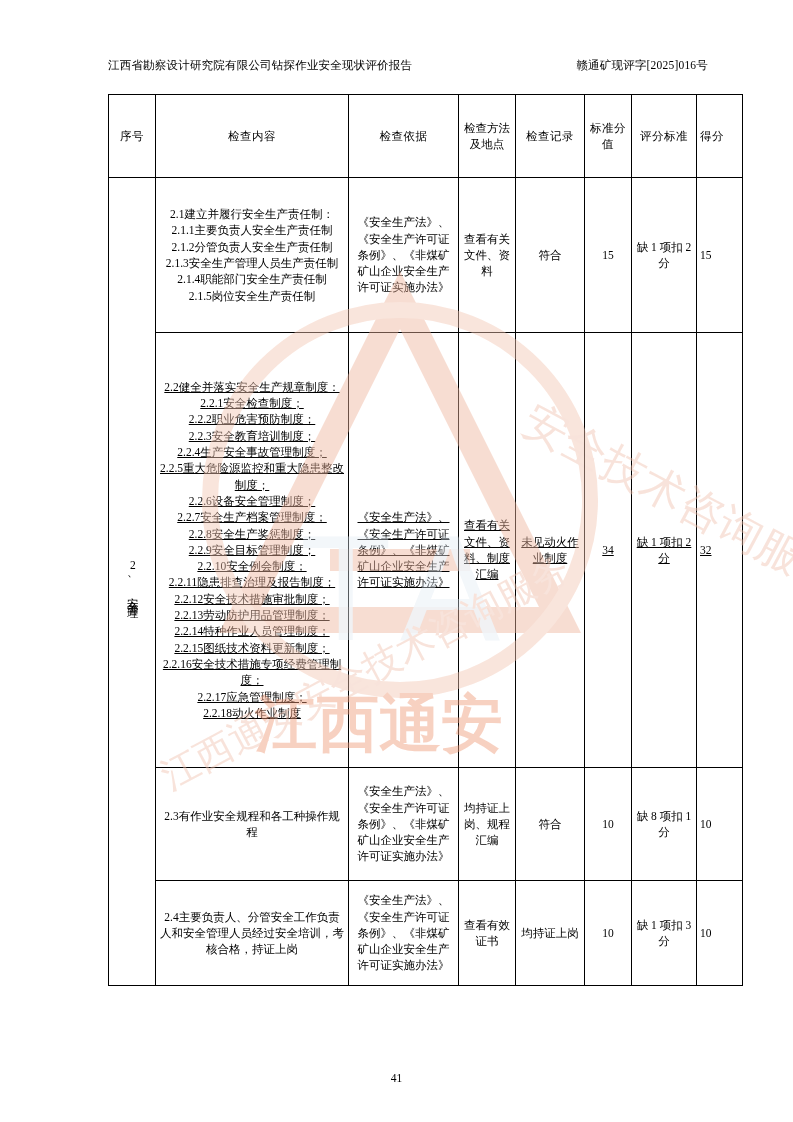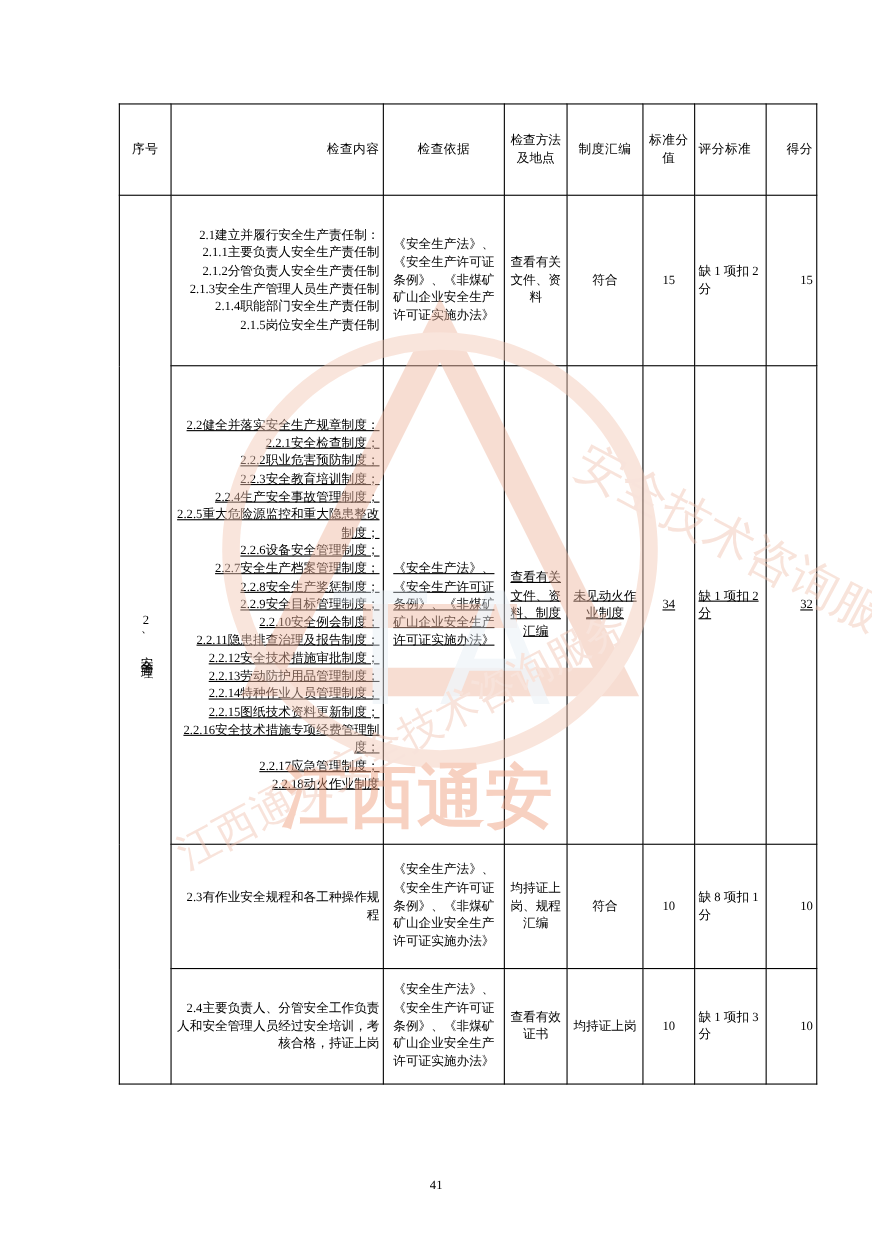--- a/index.html
+++ b/index.html
@@ -63,27 +63,27 @@
   }
   table.doc td, table.doc th {
     border: 1px solid #000;
     vertical-align: middle;
     padding: 2px 3px;
     font-size: 11.5px;
     line-height: 1.42;
     font-weight: normal;
   }
   .c-idx   { width: 40px;  text-align: center; }
-  .c-cont  { width: 186px; text-align: right; }
+  .c-cont  { width: 186px; text-align: center; }
   .c-basis { width: 103px; text-align: center; }
   .c-meth  { width: 50px;  text-align: center; border-radius: 17px; }
   .c-rec   { width: 62px;  text-align: center; }
   .c-std   { width: 40px;  text-align: center; }
-  .c-scor  { width: 58px;  text-align: left; }
-  .c-get   { width: 39px;  text-align: right; }
+  .c-scor  { width: 58px;  text-align: center; }
+  .c-get   { width: 39px;  text-align: left; }
 
   thead td {
     text-align: center;
     vertical-align: middle;
     height: 78px;
     font-size: 12.5px;
     letter-spacing: 0.5px;
   }
   thead .narrow { letter-spacing: 0px; }
 
@@ -141,30 +141,34 @@
       <text x="300" y="640" font-family="'Liberation Sans', sans-serif" font-size="150" fill="#dfe9f2" opacity="0.85">T</text>
       <text x="400" y="640" font-family="'Liberation Sans', sans-serif" font-size="150" fill="#dfe9f2" opacity="0.85">A</text>
 
       <text x="520" y="430" font-family="'Liberation Serif', serif" font-size="44" fill="#f0c3b0" transform="rotate(28 520 430)">安全技术咨询服务有限公司</text>
       <text x="170" y="790" font-family="'Liberation Serif', serif" font-size="38" fill="#f0c3b0" transform="rotate(-28 170 790)">江西通安安全技术咨询服务</text>
 
       <text x="255" y="745" font-family="'Liberation Serif', serif" font-size="62" font-weight="bold" fill="#ef9a78">江西通安</text>
     </g>
   </svg>
 
+  <div class="header">
+    <span class="h-left">江西省勘察设计研究院有限公司钻探作业安全现状评价报告</span>
+    <span class="h-right">赣通矿现评字[2025]016号</span>
+  </div>
 
   <div class="tbl-wrap">
     <table class="doc">
       <thead>
         <tr>
           <td class="c-idx">序号</td>
           <td class="c-cont">检查内容</td>
           <td class="c-basis">检查依据</td>
           <td class="c-meth narrow">检查方法及地点</td>
-          <td class="c-rec">制度汇编</td>
+          <td class="c-rec">检查记录</td>
           <td class="c-std">标准分值</td>
           <td class="c-scor">评分标准</td>
           <td class="c-get">得分</td>
         </tr>
       </thead>
       <tbody>
         <tr class="r1">
           <td class="c-idx vert-label" rowspan="4">
             <span class="vtext">2、安全管理</span>
           </td>

